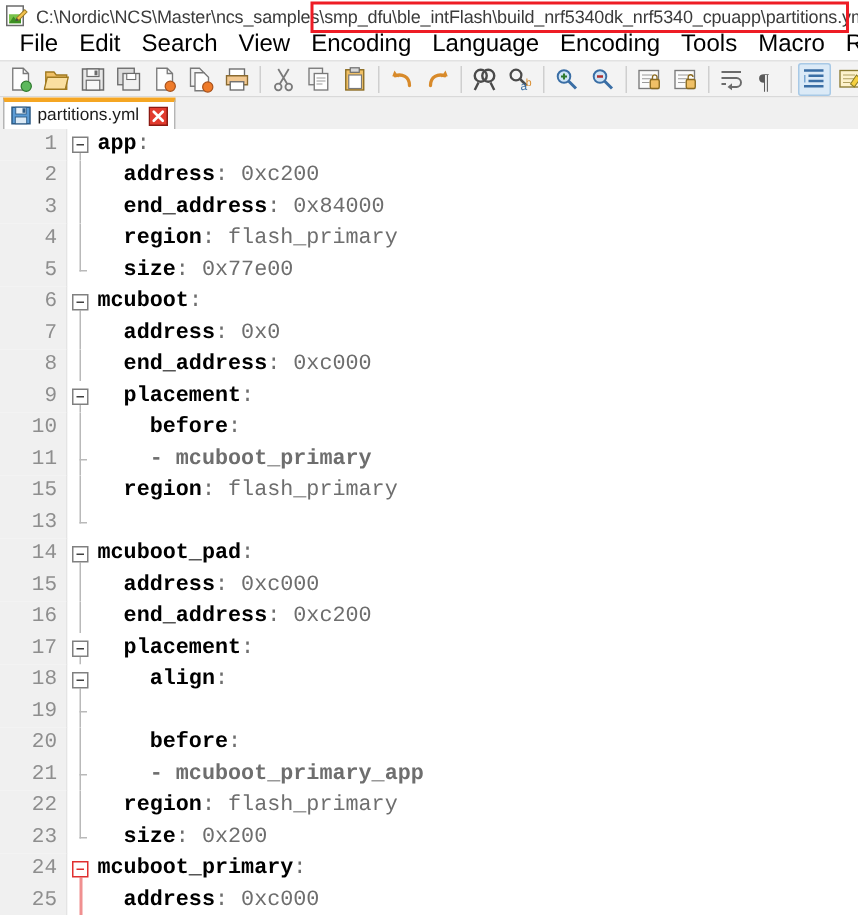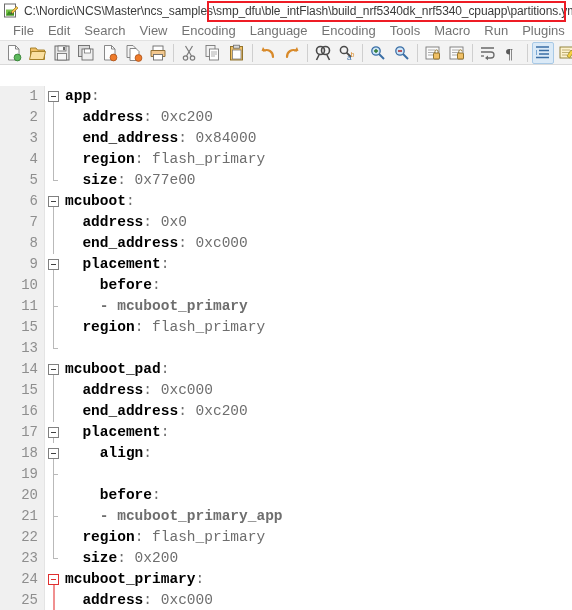--- a/index.html
+++ b/index.html
@@ -53,22 +53,22 @@
   
   .menubar {
     position: absolute; left: 0; top: 21px;
     width: 572px; height: 19px;
     background: #ffffff;
     display: flex; align-items: center;
     padding-left: 6px;
     box-sizing: border-box;
   }
   .menu-item {
-    font-size: 13px;
-    color: #737373;
+    font-size: 16px;
+    color: #000000;
     padding: 1px 7px 2px 7px;
     white-space: nowrap;
     font-family: "Liberation Sans", sans-serif;
   }
 
   
   .toolbar {
     position: absolute; left: 0; top: 40px;
     width: 572px; height: 25px;
     background: #f3f3f3;
@@ -464,20 +464,39 @@
         <span style="display: flex;">
           <svg width="18" height="18" viewBox="0 0 18 18">
             <rect x="2" y="3" width="13" height="11" fill="#fdf2cd" stroke="#8a7a30" stroke-width="0.9"></rect>
             <path d="M4 6 h8 M4 8.5 h8 M4 11 h5" stroke="#b0a060" stroke-width="0.8"></path>
             <path d="M9 12 L13 6 L15.5 8.5 L11.5 14 Z" fill="#f5d040" stroke="#8a7a20" stroke-width="0.7"></path>
           </svg>
         </span>
       </div>
     </div>
 
+  <div class="tabbar">
+    <div class="tab">
+      <span class="tab-icon">
+        <svg width="14" height="14" viewBox="0 0 14 14">
+          <rect x="1" y="1.5" width="12" height="11" fill="#5b9bd5" stroke="#2d5b85" stroke-width="1"></rect>
+          <rect x="3.5" y="1.5" width="7" height="4.5" fill="#e8f0f8" stroke="#2d5b85" stroke-width="0.6"></rect>
+          <rect x="8" y="2.2" width="2" height="3" fill="#2d5b85"></rect>
+          <rect x="3.2" y="8" width="7.6" height="4.5" fill="#dbe9f5" stroke="#2d5b85" stroke-width="0.6"></rect>
+        </svg>
+      </span>
+      <span class="tab-label">partitions.yml</span>
+      <span class="tab-close">
+        <svg width="13" height="13" viewBox="0 0 13 13">
+          <rect x="0.5" y="0.5" width="12" height="12" fill="#e23b2e" stroke="#8c1a12" stroke-width="1"></rect>
+          <path d="M3.5 3.5 L9.5 9.5 M9.5 3.5 L3.5 9.5" stroke="#ffffff" stroke-width="1.8" stroke-linecap="round"></path>
+        </svg>
+      </span>
+    </div>
+  </div>
 
   <div class="editor">
     <div class="code-area" id="code-area">
         <div class="line"><div class="ln-num">1</div><div class="ln-fold"><div class="fold-line half-bot"></div><div class="fold-box"></div></div><div class="ln-text"><span class="k">app</span><span class="v">:</span></div></div>
         <div class="line"><div class="ln-num">2</div><div class="ln-fold"><div class="fold-line"></div></div><div class="ln-text"><span class="k">  address</span><span class="v">: 0xc200</span></div></div>
         <div class="line"><div class="ln-num">3</div><div class="ln-fold"><div class="fold-line"></div></div><div class="ln-text"><span class="k">  end_address</span><span class="v">: 0x84000</span></div></div>
         <div class="line"><div class="ln-num">4</div><div class="ln-fold"><div class="fold-line"></div></div><div class="ln-text"><span class="k">  region</span><span class="v">: flash_primary</span></div></div>
         <div class="line"><div class="ln-num">5</div><div class="ln-fold"><div class="fold-end"></div></div><div class="ln-text"><span class="k">  size</span><span class="v">: 0x77e00</span></div></div>
         <div class="line"><div class="ln-num">6</div><div class="ln-fold"><div class="fold-line half-bot"></div><div class="fold-box"></div></div><div class="ln-text"><span class="k">mcuboot</span><span class="v">:</span></div></div>
         <div class="line"><div class="ln-num">7</div><div class="ln-fold"><div class="fold-line"></div></div><div class="ln-text"><span class="k">  address</span><span class="v">: 0x0</span></div></div>

